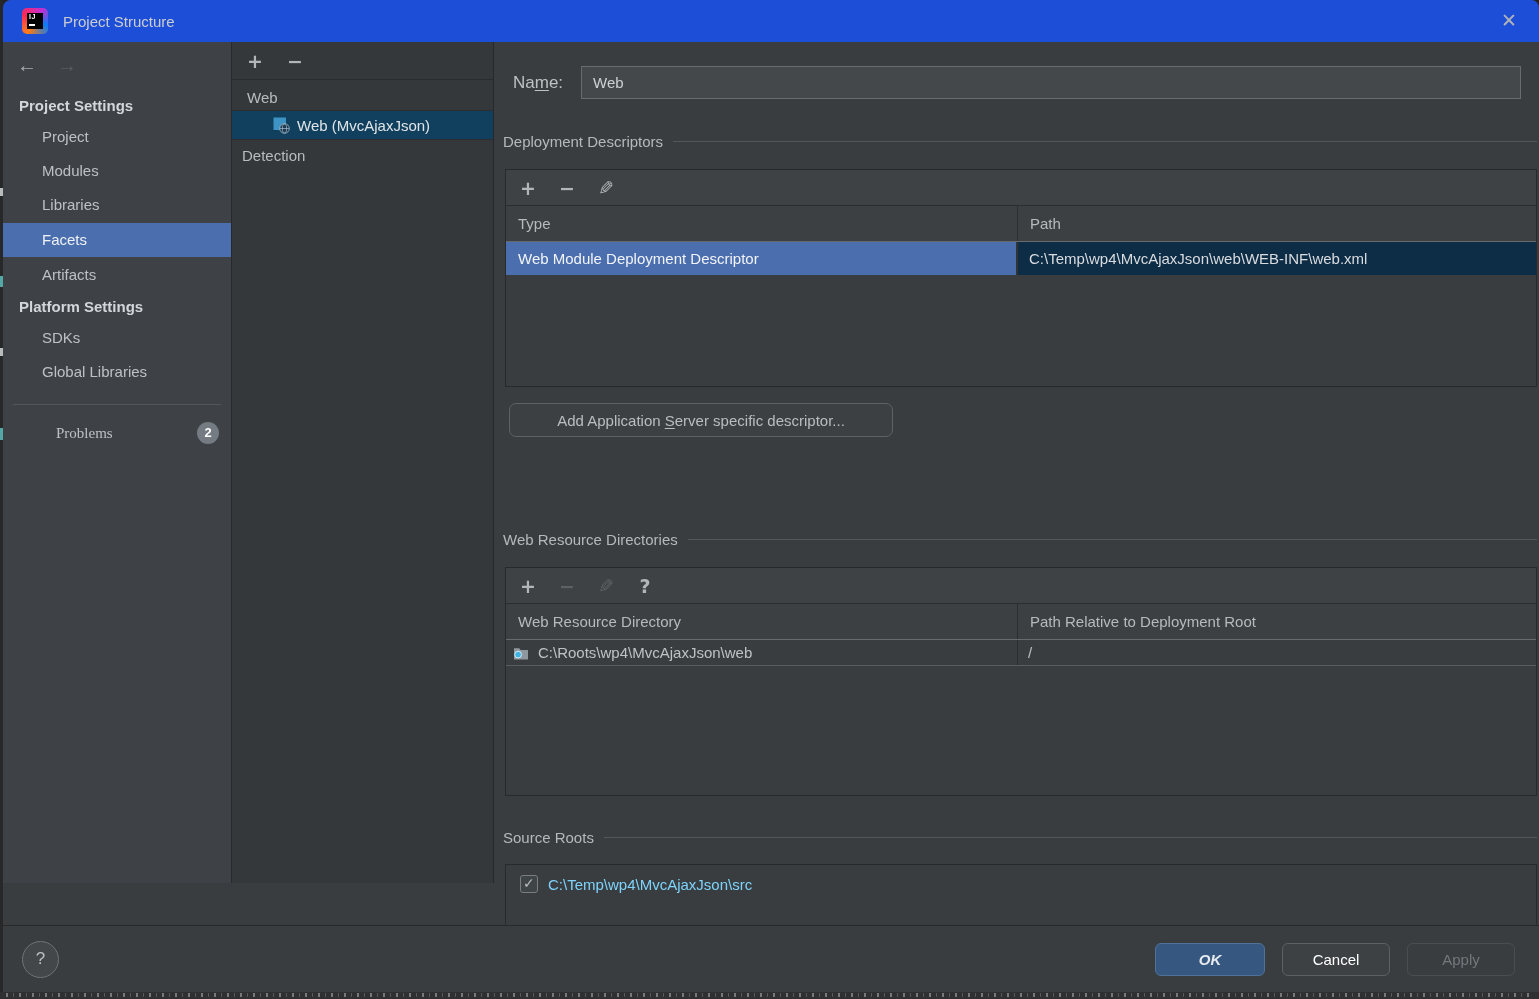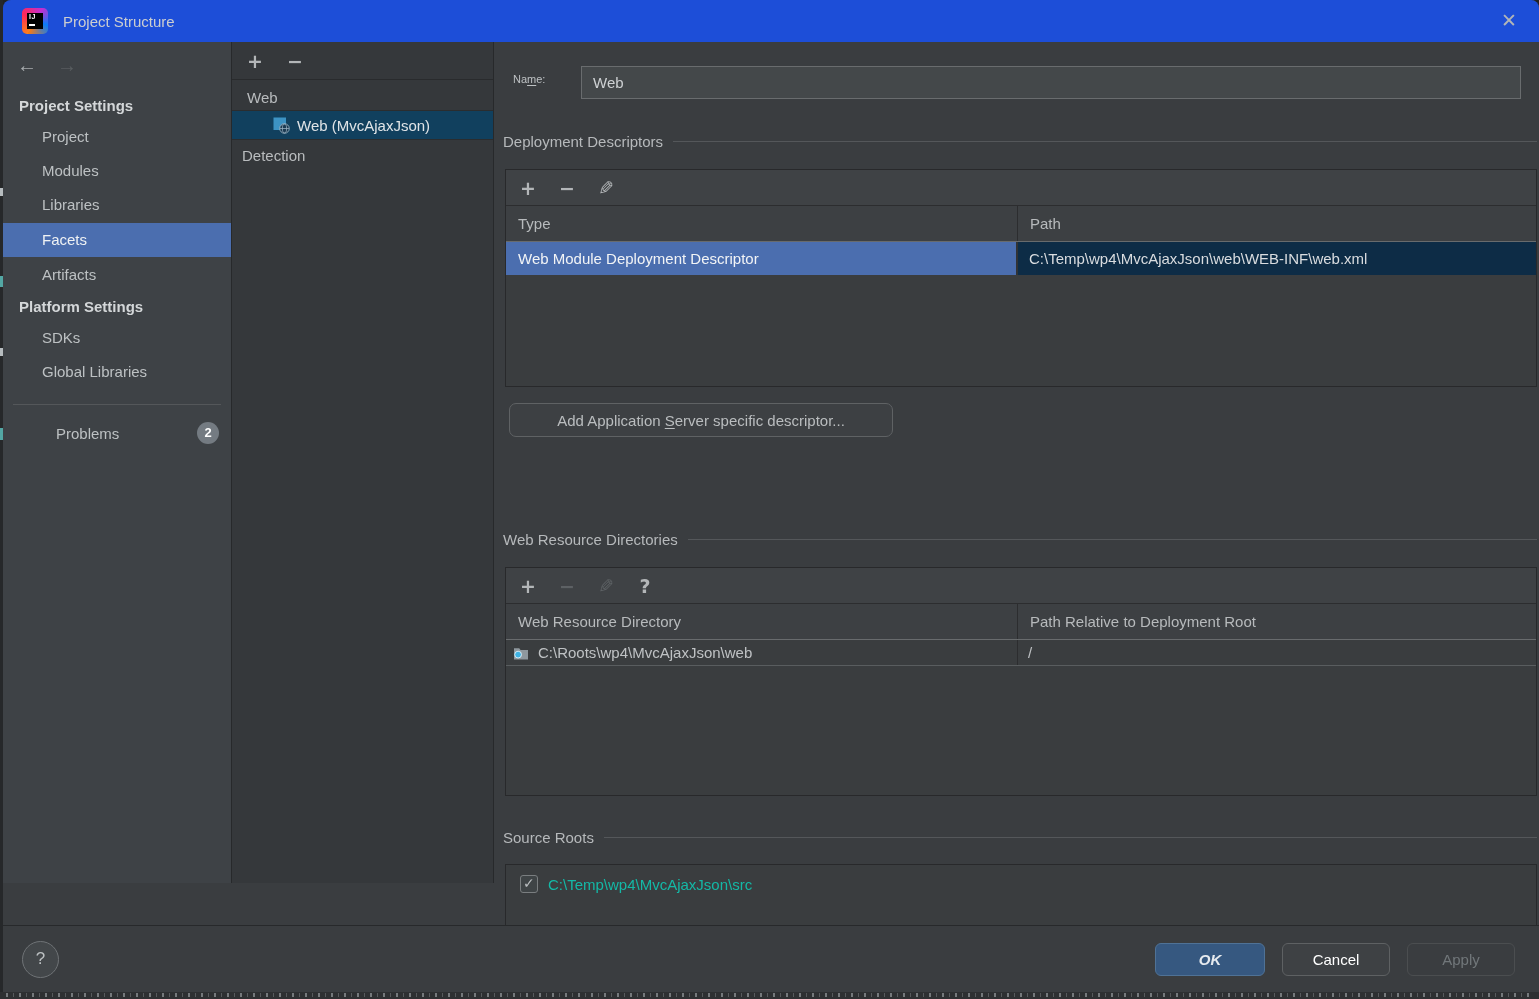--- a/index.html
+++ b/index.html
@@ -35,41 +35,41 @@
 
   .sidebar { width:228px; height:100%; background:#3e4246; position:relative; flex:none; }
   .nav-arrows { position:absolute; left:14px; top:12px; display:flex; gap:20px; font-size:20px; }
   .arrow-back { color:#a9adb0; } .arrow-fwd { color:#595d60; }
   .side-row { position:absolute; left:0; width:228px; height:34px; line-height:34px; font-size:15px; color:#bdc1c3; }
   .side-row.hdr { font-weight:bold; color:#d4d7d9; padding-left:16px; height:28px; line-height:28px; }
   .side-row.item { padding-left:39px; }
   .side-row.item.selected { background:#4b6eaf; color:#eff2f4; }
   .side-divider { position:absolute; left:10px; width:208px; height:1px; background:#54575a; }
   .problems-row { position:absolute; left:0; width:228px; height:34px; display:flex; align-items:center; }
-  .problems-row .lbl { padding-left:53px; font-size:15px; color:#bdc1c3; flex:1; }
+  .problems-row .lbl { padding-left:53px; font-size:15px; color:#bdc1c3; flex:1;font-family:Liberation Serif, serif; }
   .badge { width:22px; height:22px; border-radius:50%; background:#747b82; color:#fff; font-size:13px;
            font-weight:bold; text-align:center; line-height:22px; margin-right:12px; }
 
   .middle { width:263px; height:100%; background:#35383b; position:relative; flex:none;
             border-left:1px solid #27292b; border-right:1px solid #27292b; }
   .mid-toolbar { height:38px; border-bottom:1px solid #292b2d; display:flex; align-items:center;
                  padding-left:15px; gap:24px; }
   .tool-ico { font-size:19px; font-weight:bold; color:#b3b6b8; width:16px; text-align:center;
               font-family:"DejaVu Sans",sans-serif; }
   .tool-ico.dim { color:#5d6164; }
   .tree-group { height:28px; line-height:29px; padding-left:15px; color:#b9bcbe; font-size:15px;
                 border-bottom:1px solid #2b2d2f; margin-top:3px; }
   .tree-sel { height:29px; background:#11405e; border-bottom:1px solid #2b2d2f; display:flex;
               align-items:center; padding-left:41px; color:#e0e4e7; font-size:15px; gap:7px; }
   .tree-detect { height:30px; line-height:31px; padding-left:10px; color:#b9bcbe; font-size:15px; }
 
   .rpanel { flex:1; height:100%; background:#3a3d40; position:relative; }
 
   
-  .name-label { position:absolute; left:19px; top:31px; font-size:11px; color:#bdc1c3; }
+  .name-label { position:absolute; left:19px; top:31px; font-size:17px; color:#bdc1c3; }
   .name-label u { text-decoration:underline; text-underline-offset:2px; }
   .name-input { position:absolute; left:87px; top:24px; width:940px; height:33px; background:#44484a;
                 border:1px solid #696c6e; color:#ced1d3; font-size:15px; padding:0 11px;
                 font-family:"Liberation Sans",sans-serif; outline:none; }
 
   
   .section-h { position:absolute; left:9px; width:1034px; display:flex; align-items:center;
                font-size:15px; color:#b6b9bb;justify-content:center; }
   .section-h::after { content:""; flex:1; height:1px; background:#54575a; margin-left:10px; }
 
@@ -95,21 +95,21 @@
   .add-btn u { text-decoration:underline; text-underline-offset:2px; }
 
   
   .sr-box { position:absolute; left:11px; top:822px; width:1032px; height:61px; background:#3a3d3f;
             border:1px solid #28292b; border-bottom:none; }
   .sr-row { display:flex; align-items:center; gap:10px; padding:10px 0 0 14px; }
   .cbox { width:18px; height:18px; background:#3f4446; border:1.5px solid #7a7e80; border-radius:3px;
           position:relative; flex:none; }
   .cbox::after { content:"✓"; position:absolute; left:2px; top:-1px; color:#b9bdbf; font-size:14px;
                  font-family:"DejaVu Sans",sans-serif; }
-  .sr-path { color:#14b8a6; font-size:15px; }
+  .sr-path { color:#7dd3fc; font-size:15px; }
 
   
   .footer { position:absolute; left:0; bottom:0; width:100%; height:67px; background:#3a3d40;
             border-top:1px solid #27292b; display:flex; align-items:center; justify-content:flex-end;
             gap:17px; padding-right:24px; }
   .help-btn { position:absolute; left:19px; top:15px; width:37px; height:37px; border-radius:50%;
               background:#43474a; border:1.5px solid #6f7376; color:#bcc0c2; font-size:17px;
               text-align:center; line-height:34px; }
   .btn { height:33px; border-radius:6px; font-size:15px; font-family:"Liberation Sans",sans-serif; }
   .btn-ok { width:110px; background:#365880; border:1px solid #4f7296; color:#e6eaee; font-weight:bold;font-style:italic; }

